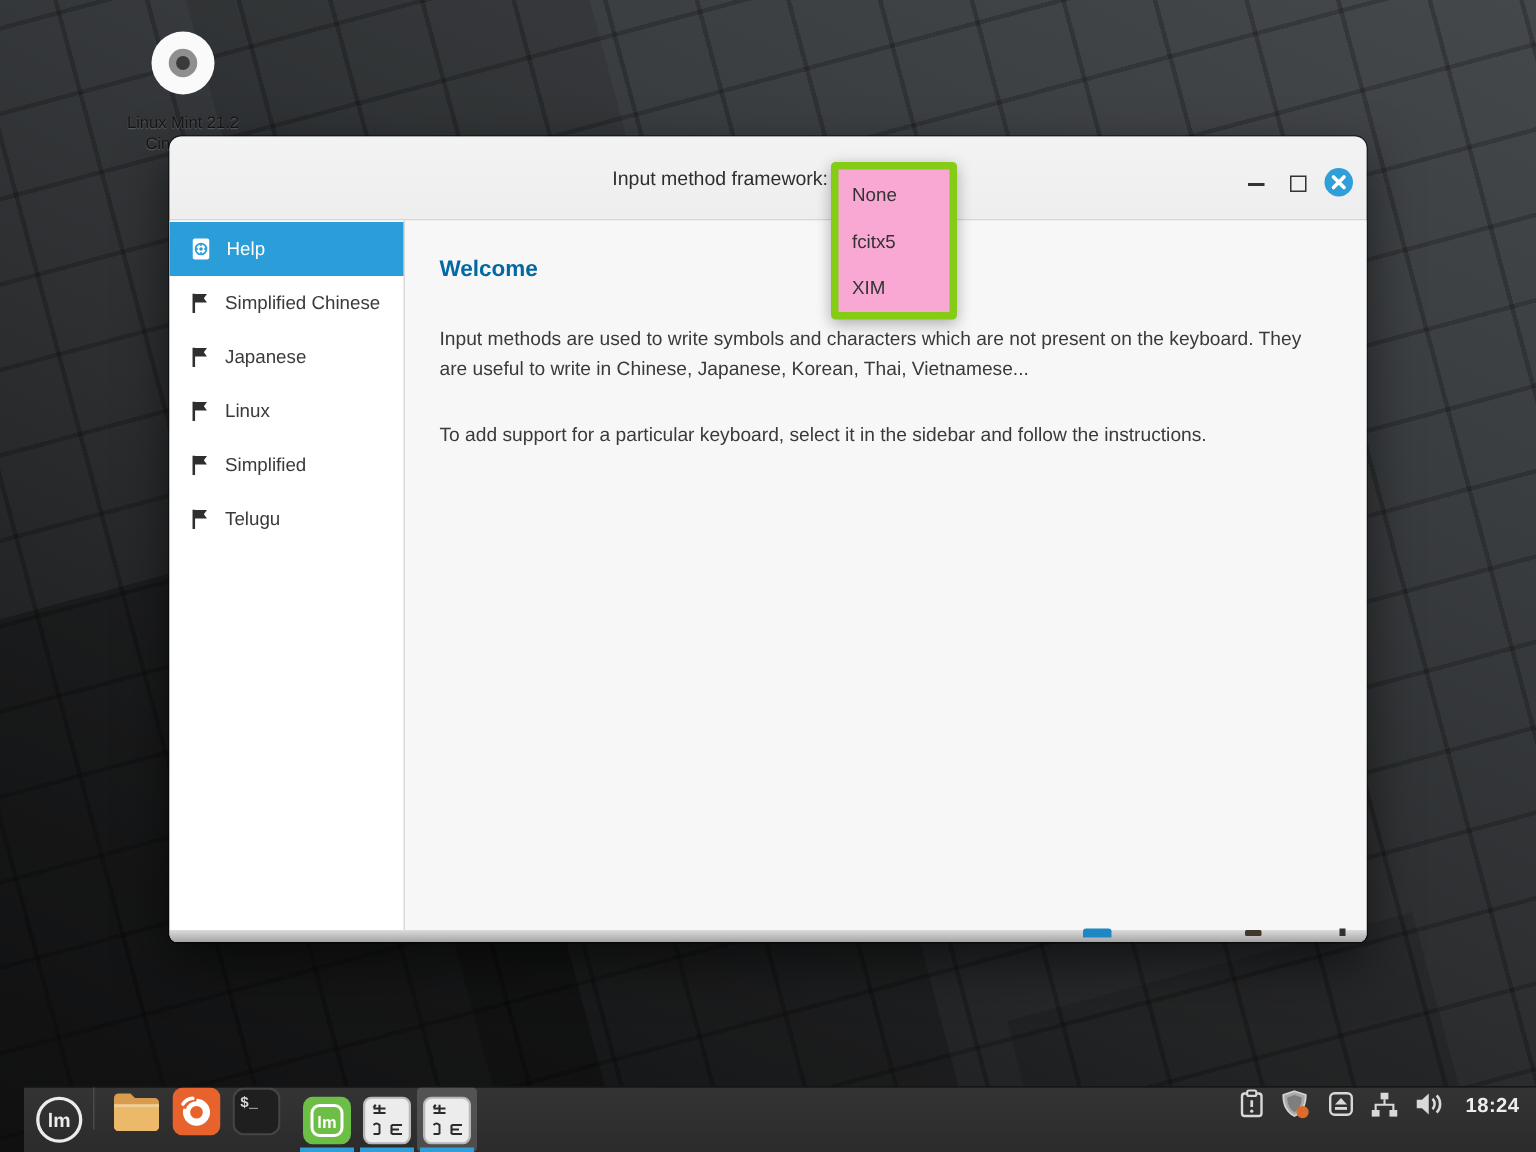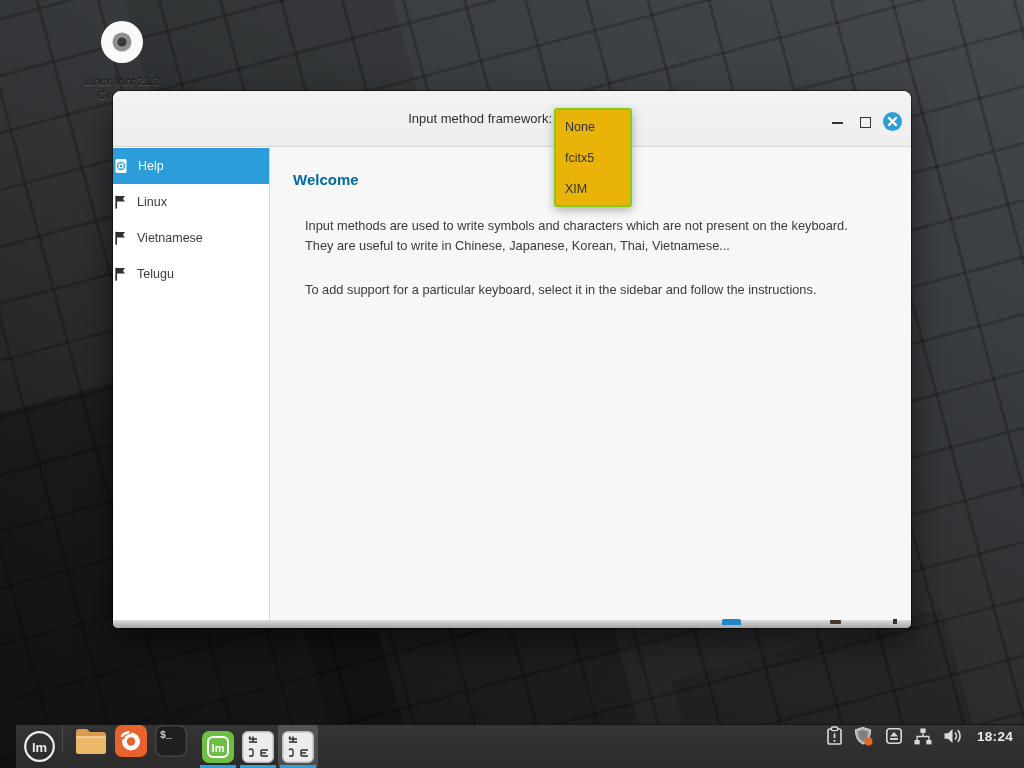--- a/index.html
+++ b/index.html
@@ -22,33 +22,33 @@
     box-shadow:0 0 0 1px rgba(0,0,0,.45), 0 14px 34px rgba(0,0,0,.55);}
   .titlebar{position:relative;height:55px;border-radius:8px 8px 0 0;
     background:linear-gradient(#f3f3f3,#eeeeee);border-bottom:1px solid #d6d6d6;}
   .fw-label{position:absolute;top:0;right:359px;line-height:55px;font-size:13px;color:#2e2e2e;white-space:nowrap;}
   .btn-min{position:absolute;left:719px;top:31px;width:11px;height:2px;background:#333;cursor:default;}
   .btn-max{position:absolute;left:747px;top:26px;width:9px;height:9px;border:1.5px solid #333;background:transparent;}
   .btn-close{position:absolute;left:770px;top:21px;width:19px;height:19px;border-radius:50%;
     background:#2f9fd9;display:flex;align-items:center;justify-content:center;}
 
   
-  .popup{position:absolute;left:441px;top:17px;width:74px;z-index:30;background:#eab308;
-    border:2px solid #84cc16;border-radius:3px;box-shadow:0 3px 10px rgba(0,0,0,.30);padding:1px 0;}
+  .popup{position:absolute;left:441px;top:17px;width:74px;z-index:30;background:#f9a8d4;
+    border:5px solid #84cc16;border-radius:3px;box-shadow:0 3px 10px rgba(0,0,0,.30);padding:1px 0;}
   .popup .opt{height:31px;display:flex;align-items:center;padding-left:9px;font-size:12.5px;color:#333;}
 
   
   .wbody{display:flex;height:473px;}
   .sidebar{width:156px;background:#ffffff;border-right:1px solid #d8d8d8;padding-top:1px;}
-  .srow{height:36px;display:flex;align-items:center;gap:9px;
+  .srow{height:36px;display:flex;align-items:center;padding-left:13px;gap:9px;
     font-size:12.5px;color:#3a3a3a;cursor:default;}
   .srow.sel{background:#2b9dd8;color:#fff;}
   .main{flex:1;background:#f7f7f7;padding:24px 30px 0 23px;}
   .main h1{margin:0;font-size:15px;color:#0369a1;}
-  .main p{margin:12px;max-width:608px;font-size:12.8px;line-height:20px;color:#3a3a3a;}
+  .main p{margin:0;max-width:608px;font-size:12.8px;line-height:20px;color:#3a3a3a;}
   .main p.p1{margin-top:28px;}
   .main p.p2{margin-top:24px;}
 
   .bottom-strip{position:absolute;left:0;right:0;bottom:0;height:8px;border-radius:0 0 5px 5px;
     background:linear-gradient(#dcdcdc,#a4a4a4);}
   .sliver-blue{position:absolute;left:609px;bottom:3px;width:19px;height:6px;background:#1f87c5;border-radius:2px 2px 0 0;}
   .sliver-a{position:absolute;left:717px;bottom:4px;width:11px;height:4px;background:#42382e;border-radius:1px;}
   .sliver-b{position:absolute;left:780px;bottom:4px;width:4px;height:5px;background:#303030;}
 
   
@@ -113,28 +113,42 @@
             <circle cx="8" cy="8" r="1.2" fill="#2b9dd8"></circle>
             <path d="M8 4.4 V6 M8 10 V11.6 M4.4 8 H6 M10 8 H11.6" stroke="#2b9dd8" stroke-width="1"></path>
           </svg>
           <span>Help</span>
         </div>
         <div class="srow">
           <svg width="15" height="16" viewBox="0 0 15 16">
               <path d="M3.2 1.8 V14.6" stroke="#2f2f2f" stroke-width="1.7"></path>
               <path d="M3.2 2 H12 L9.9 4.8 L12 7.6 H3.2 Z" fill="#2f2f2f"></path>
             </svg>
+          <span>Simplified Chinese</span>
+        </div>
+        <div class="srow">
+          <svg width="15" height="16" viewBox="0 0 15 16">
+              <path d="M3.2 1.8 V14.6" stroke="#2f2f2f" stroke-width="1.7"></path>
+              <path d="M3.2 2 H12 L9.9 4.8 L12 7.6 H3.2 Z" fill="#2f2f2f"></path>
+            </svg>
+          <span>Japanese</span>
+        </div>
+        <div class="srow">
+          <svg width="15" height="16" viewBox="0 0 15 16">
+              <path d="M3.2 1.8 V14.6" stroke="#2f2f2f" stroke-width="1.7"></path>
+              <path d="M3.2 2 H12 L9.9 4.8 L12 7.6 H3.2 Z" fill="#2f2f2f"></path>
+            </svg>
           <span>Linux</span>
         </div>
         <div class="srow">
           <svg width="15" height="16" viewBox="0 0 15 16">
               <path d="M3.2 1.8 V14.6" stroke="#2f2f2f" stroke-width="1.7"></path>
               <path d="M3.2 2 H12 L9.9 4.8 L12 7.6 H3.2 Z" fill="#2f2f2f"></path>
             </svg>
-          <span>Vietnamese</span>
+          <span>Simplified</span>
         </div>
         <div class="srow">
           <svg width="15" height="16" viewBox="0 0 15 16">
               <path d="M3.2 1.8 V14.6" stroke="#2f2f2f" stroke-width="1.7"></path>
               <path d="M3.2 2 H12 L9.9 4.8 L12 7.6 H3.2 Z" fill="#2f2f2f"></path>
             </svg>
           <span>Telugu</span>
         </div>
       </div>
 

